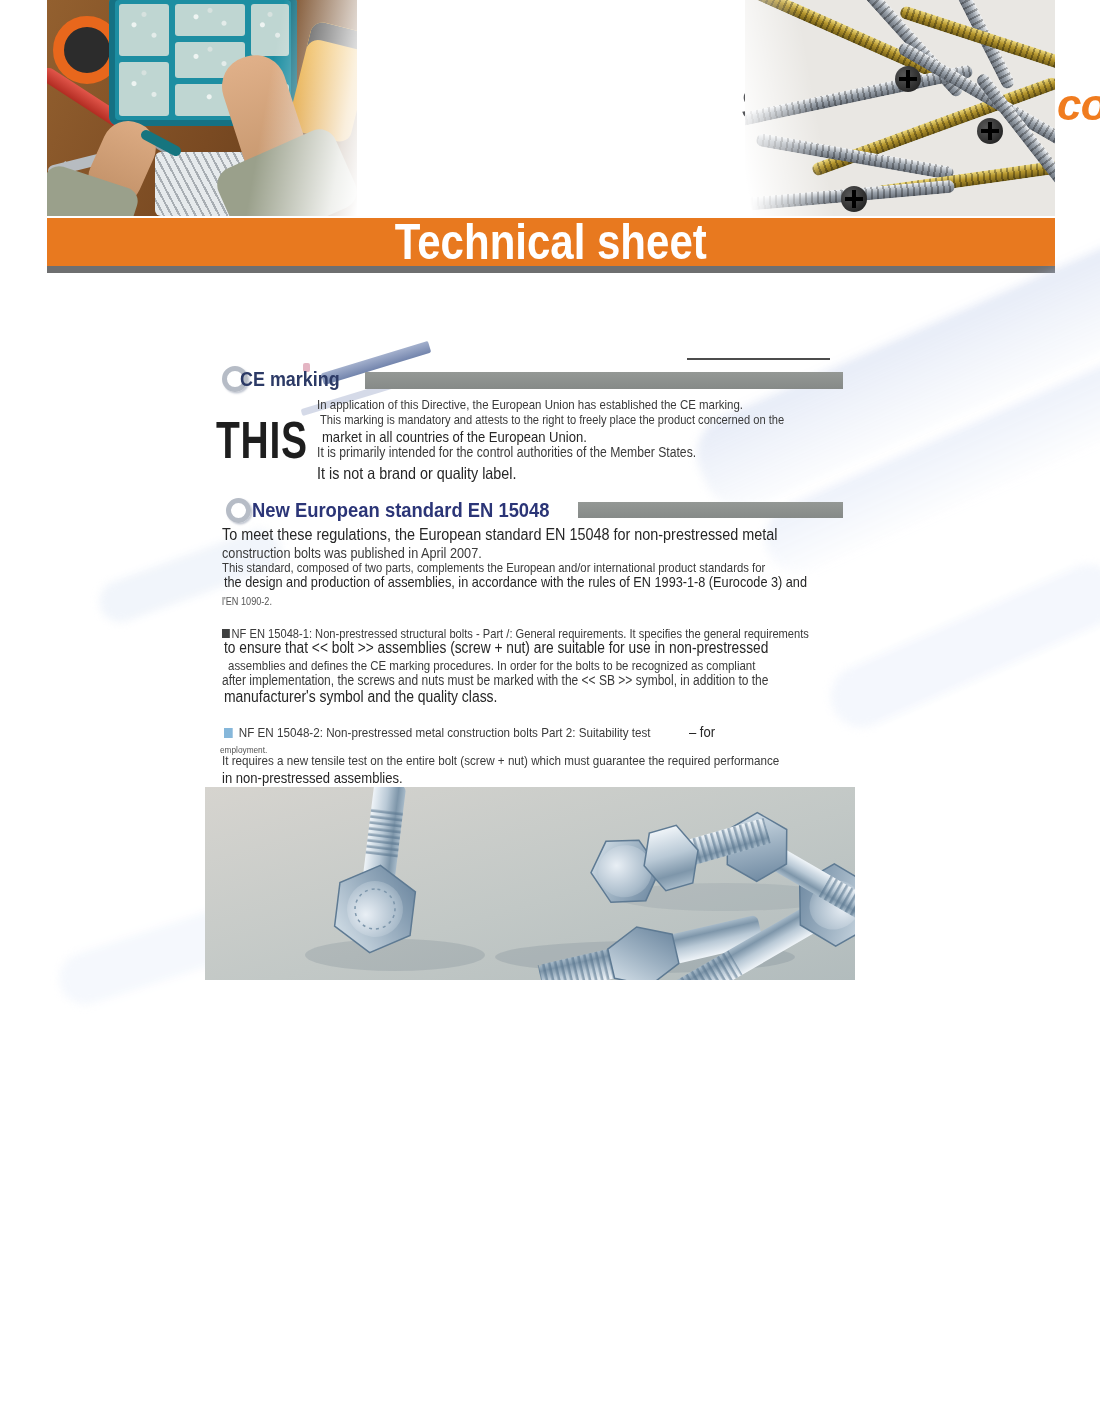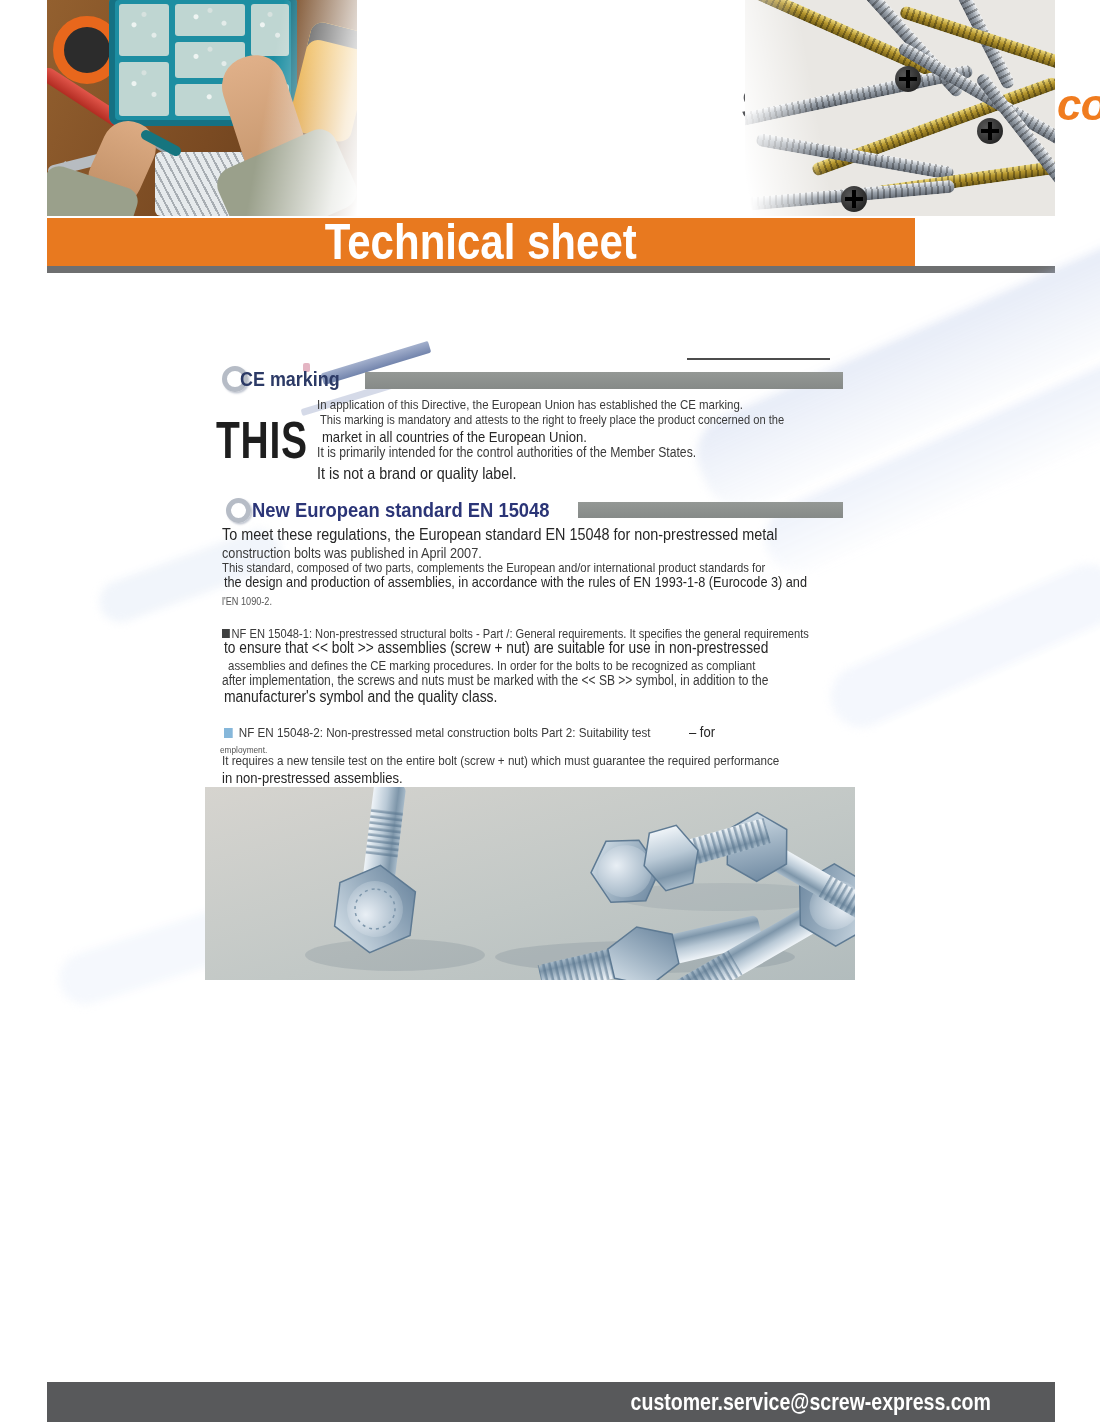--- a/index.html
+++ b/index.html
@@ -45,21 +45,21 @@
   .screwbar{position:absolute;height:13px;border-radius:7px;
         background-image:repeating-linear-gradient(90deg,rgba(0,0,0,.28) 0 2px,transparent 2px 6px),
                          linear-gradient(#f4f6f8,#9ba3ac 48%,#666d76);}
   .screwbar.gold{background-image:repeating-linear-gradient(90deg,rgba(0,0,0,.3) 0 2px,transparent 2px 6px),
                          linear-gradient(#f2dd7e,#b3942c 48%,#6f5b17);}
   .screwhead{position:absolute;width:26px;height:26px;border-radius:50%;
         background:radial-gradient(circle at 35% 35%,#565656,#171717);}
   .screwhead::before,.screwhead::after{content:"";position:absolute;background:#000;left:11px;top:4px;width:4px;height:18px;}
   .screwhead::after{transform:rotate(90deg);}
 
-  .banner{position:absolute;left:47px;top:218px;width:868px;height:48px;background:#e8791f;
+  .banner{position:absolute;left:47px;top:218px;width:1008px;height:48px;background:#e8791f;
         display:flex;align-items:center;justify-content:center;}
   .banner-title{color:#ffffff;font-weight:bold;font-size:50px;letter-spacing:0px;
         display:inline-block;transform:scaleX(.84);white-space:nowrap;}
   .banner-under{position:absolute;left:47px;top:266px;width:1008px;height:7px;background:#6e6f70;}
 
   .logo{position:absolute;left:384px;top:80px;font-size:44px;font-weight:bold;letter-spacing:-.5px;white-space:nowrap;}
   .logo .p1{color:#55565a;}
   .logo .p2{color:#f07c1f;font-style:italic;}
   .logo-swoosh{position:absolute;left:390px;top:136px;}
 
@@ -266,17 +266,14 @@
 
     <g transform="translate(170,122) rotate(-83)">
       <rect x="8" y="-16" width="118" height="32" rx="6" fill="url(#zn)"></rect>
       <rect x="52" y="-16" width="48" height="32" fill="url(#thr)"></rect>
       <polygon points="44,0 22,-38 -22,-38 -44,0 -22,38 22,38" fill="url(#znd)" stroke="#5e7a93" stroke-width="1.5"></polygon>
       <circle cx="0" cy="0" r="28" fill="url(#face)"></circle>
       <circle cx="0" cy="0" r="20" fill="none" stroke="#7d96ab" stroke-width="1.5" stroke-dasharray="3 4"></circle>
     </g>
   </svg>
 
-  <div class="footer">
-    <span class="footer-email">customer.service@screw-express.com</span>
-  </div>
 
 </div>
 
 </body></html>

